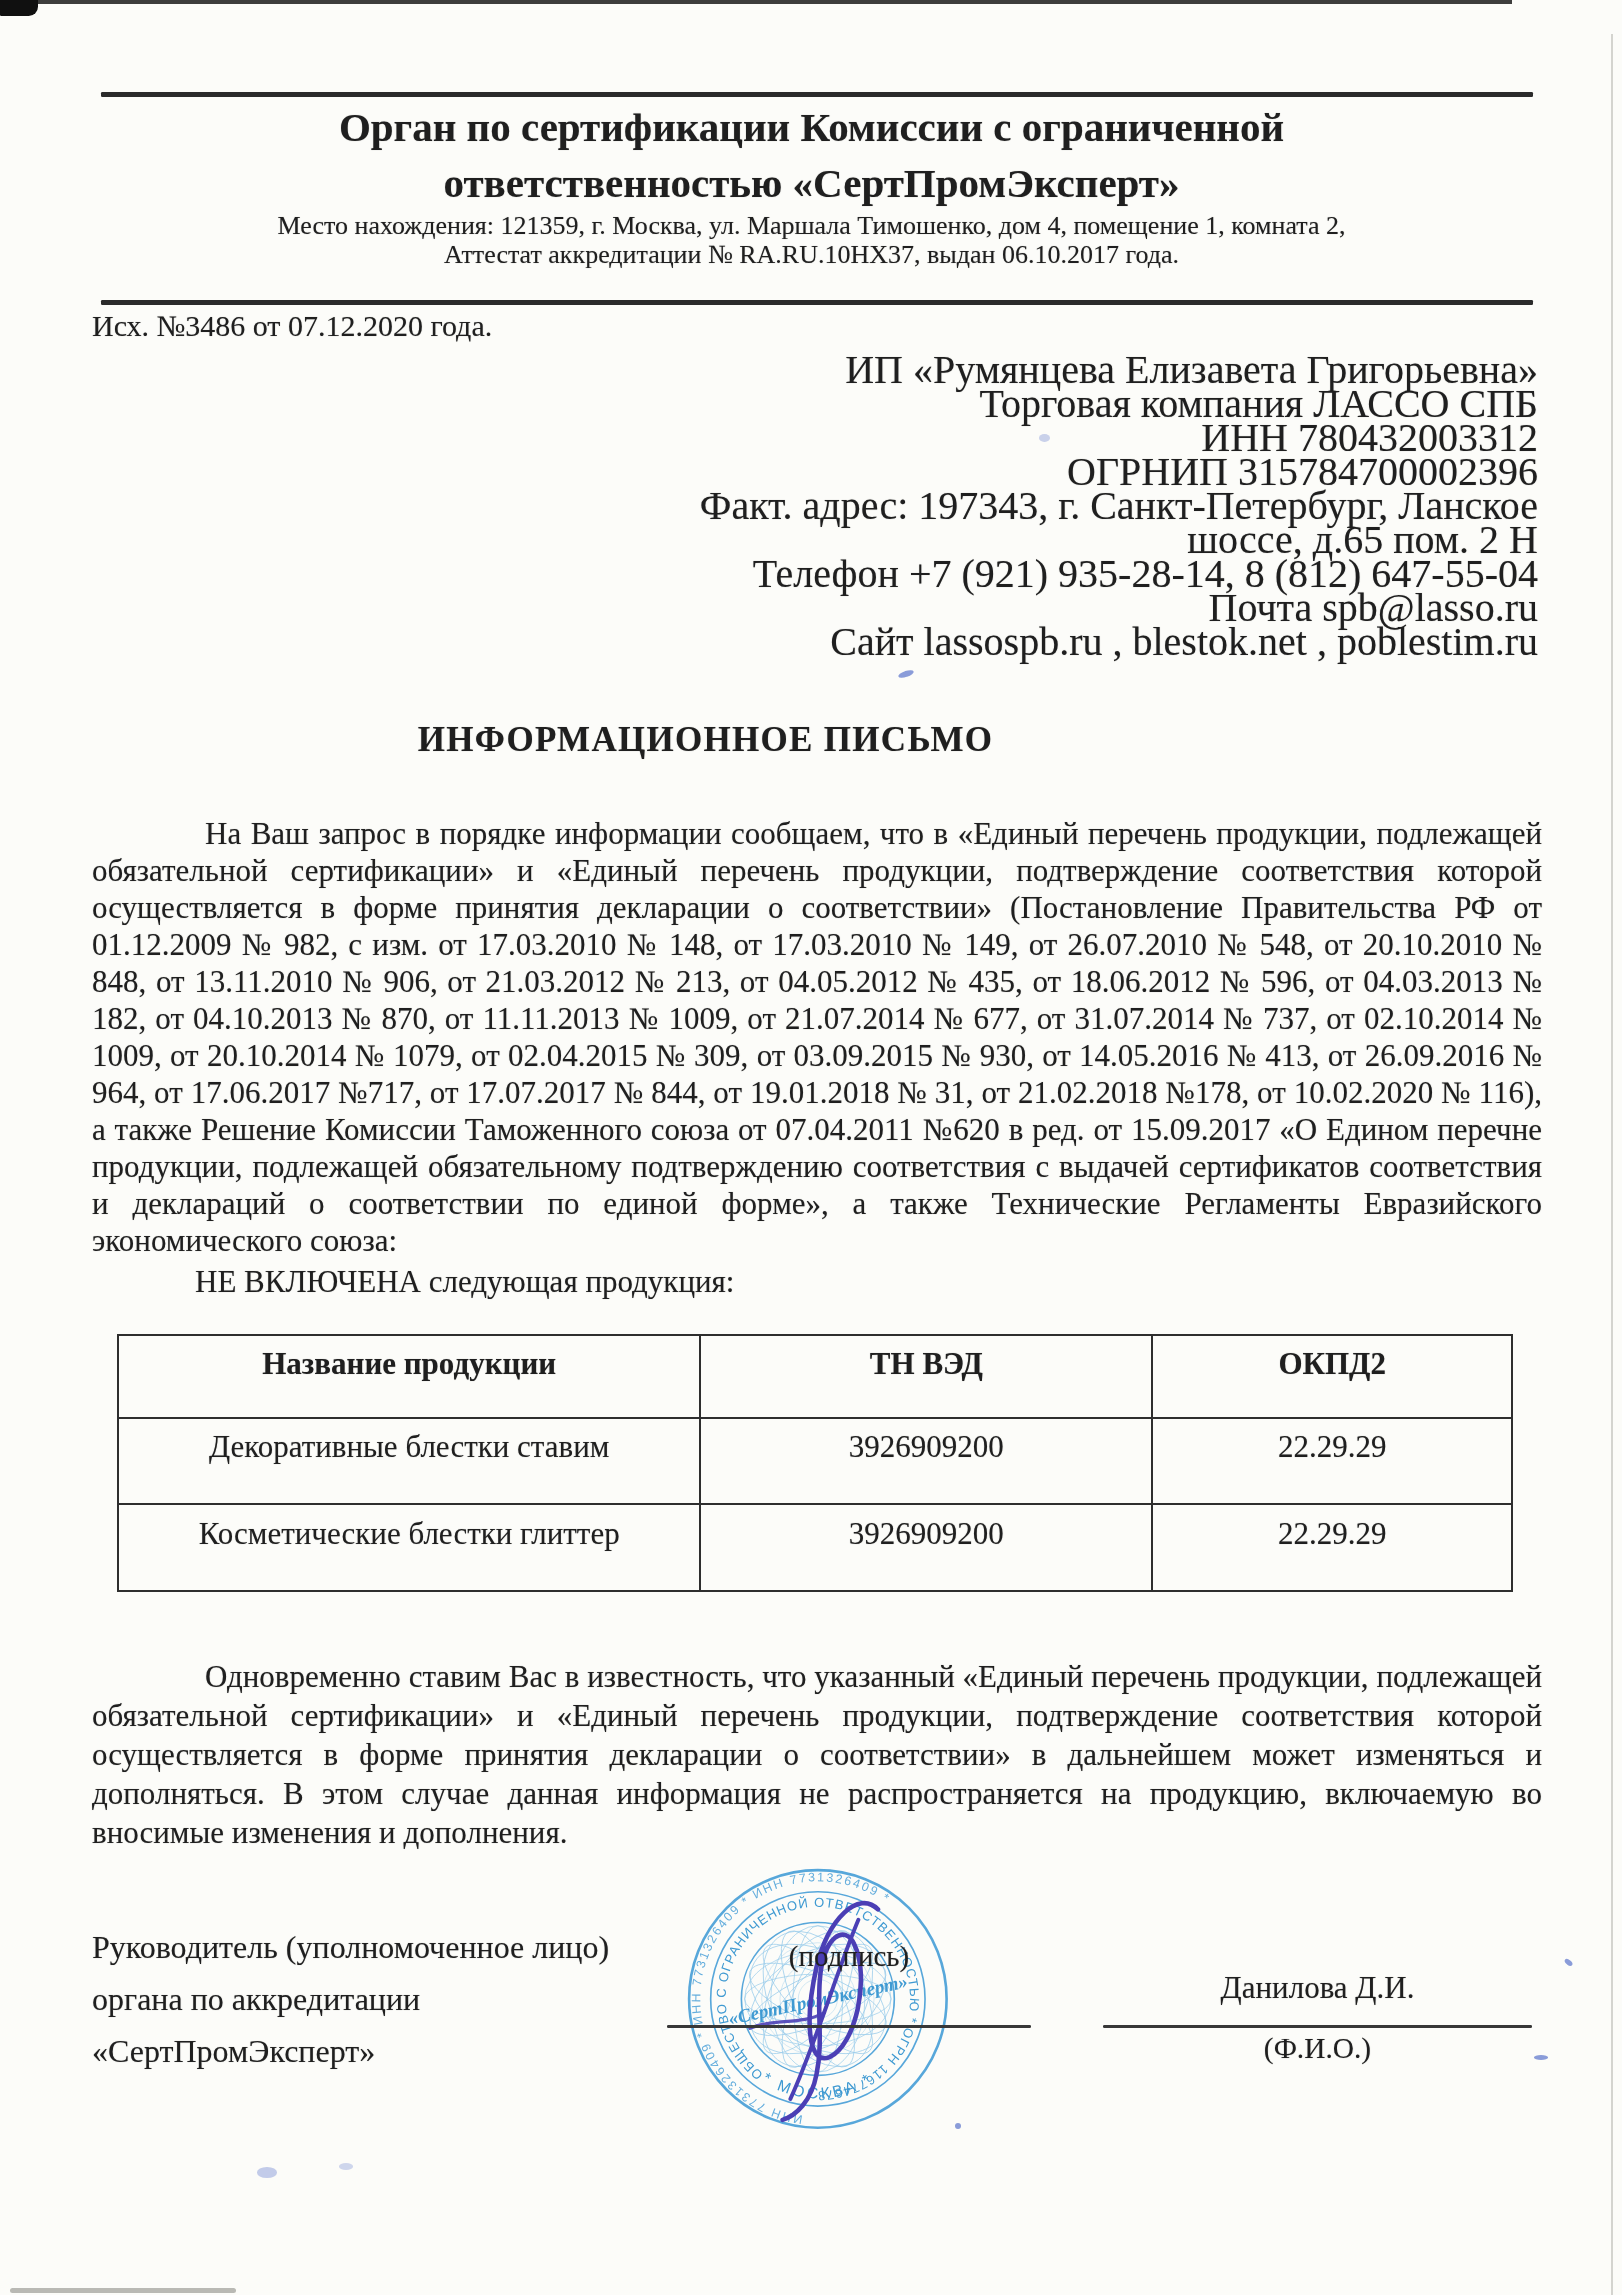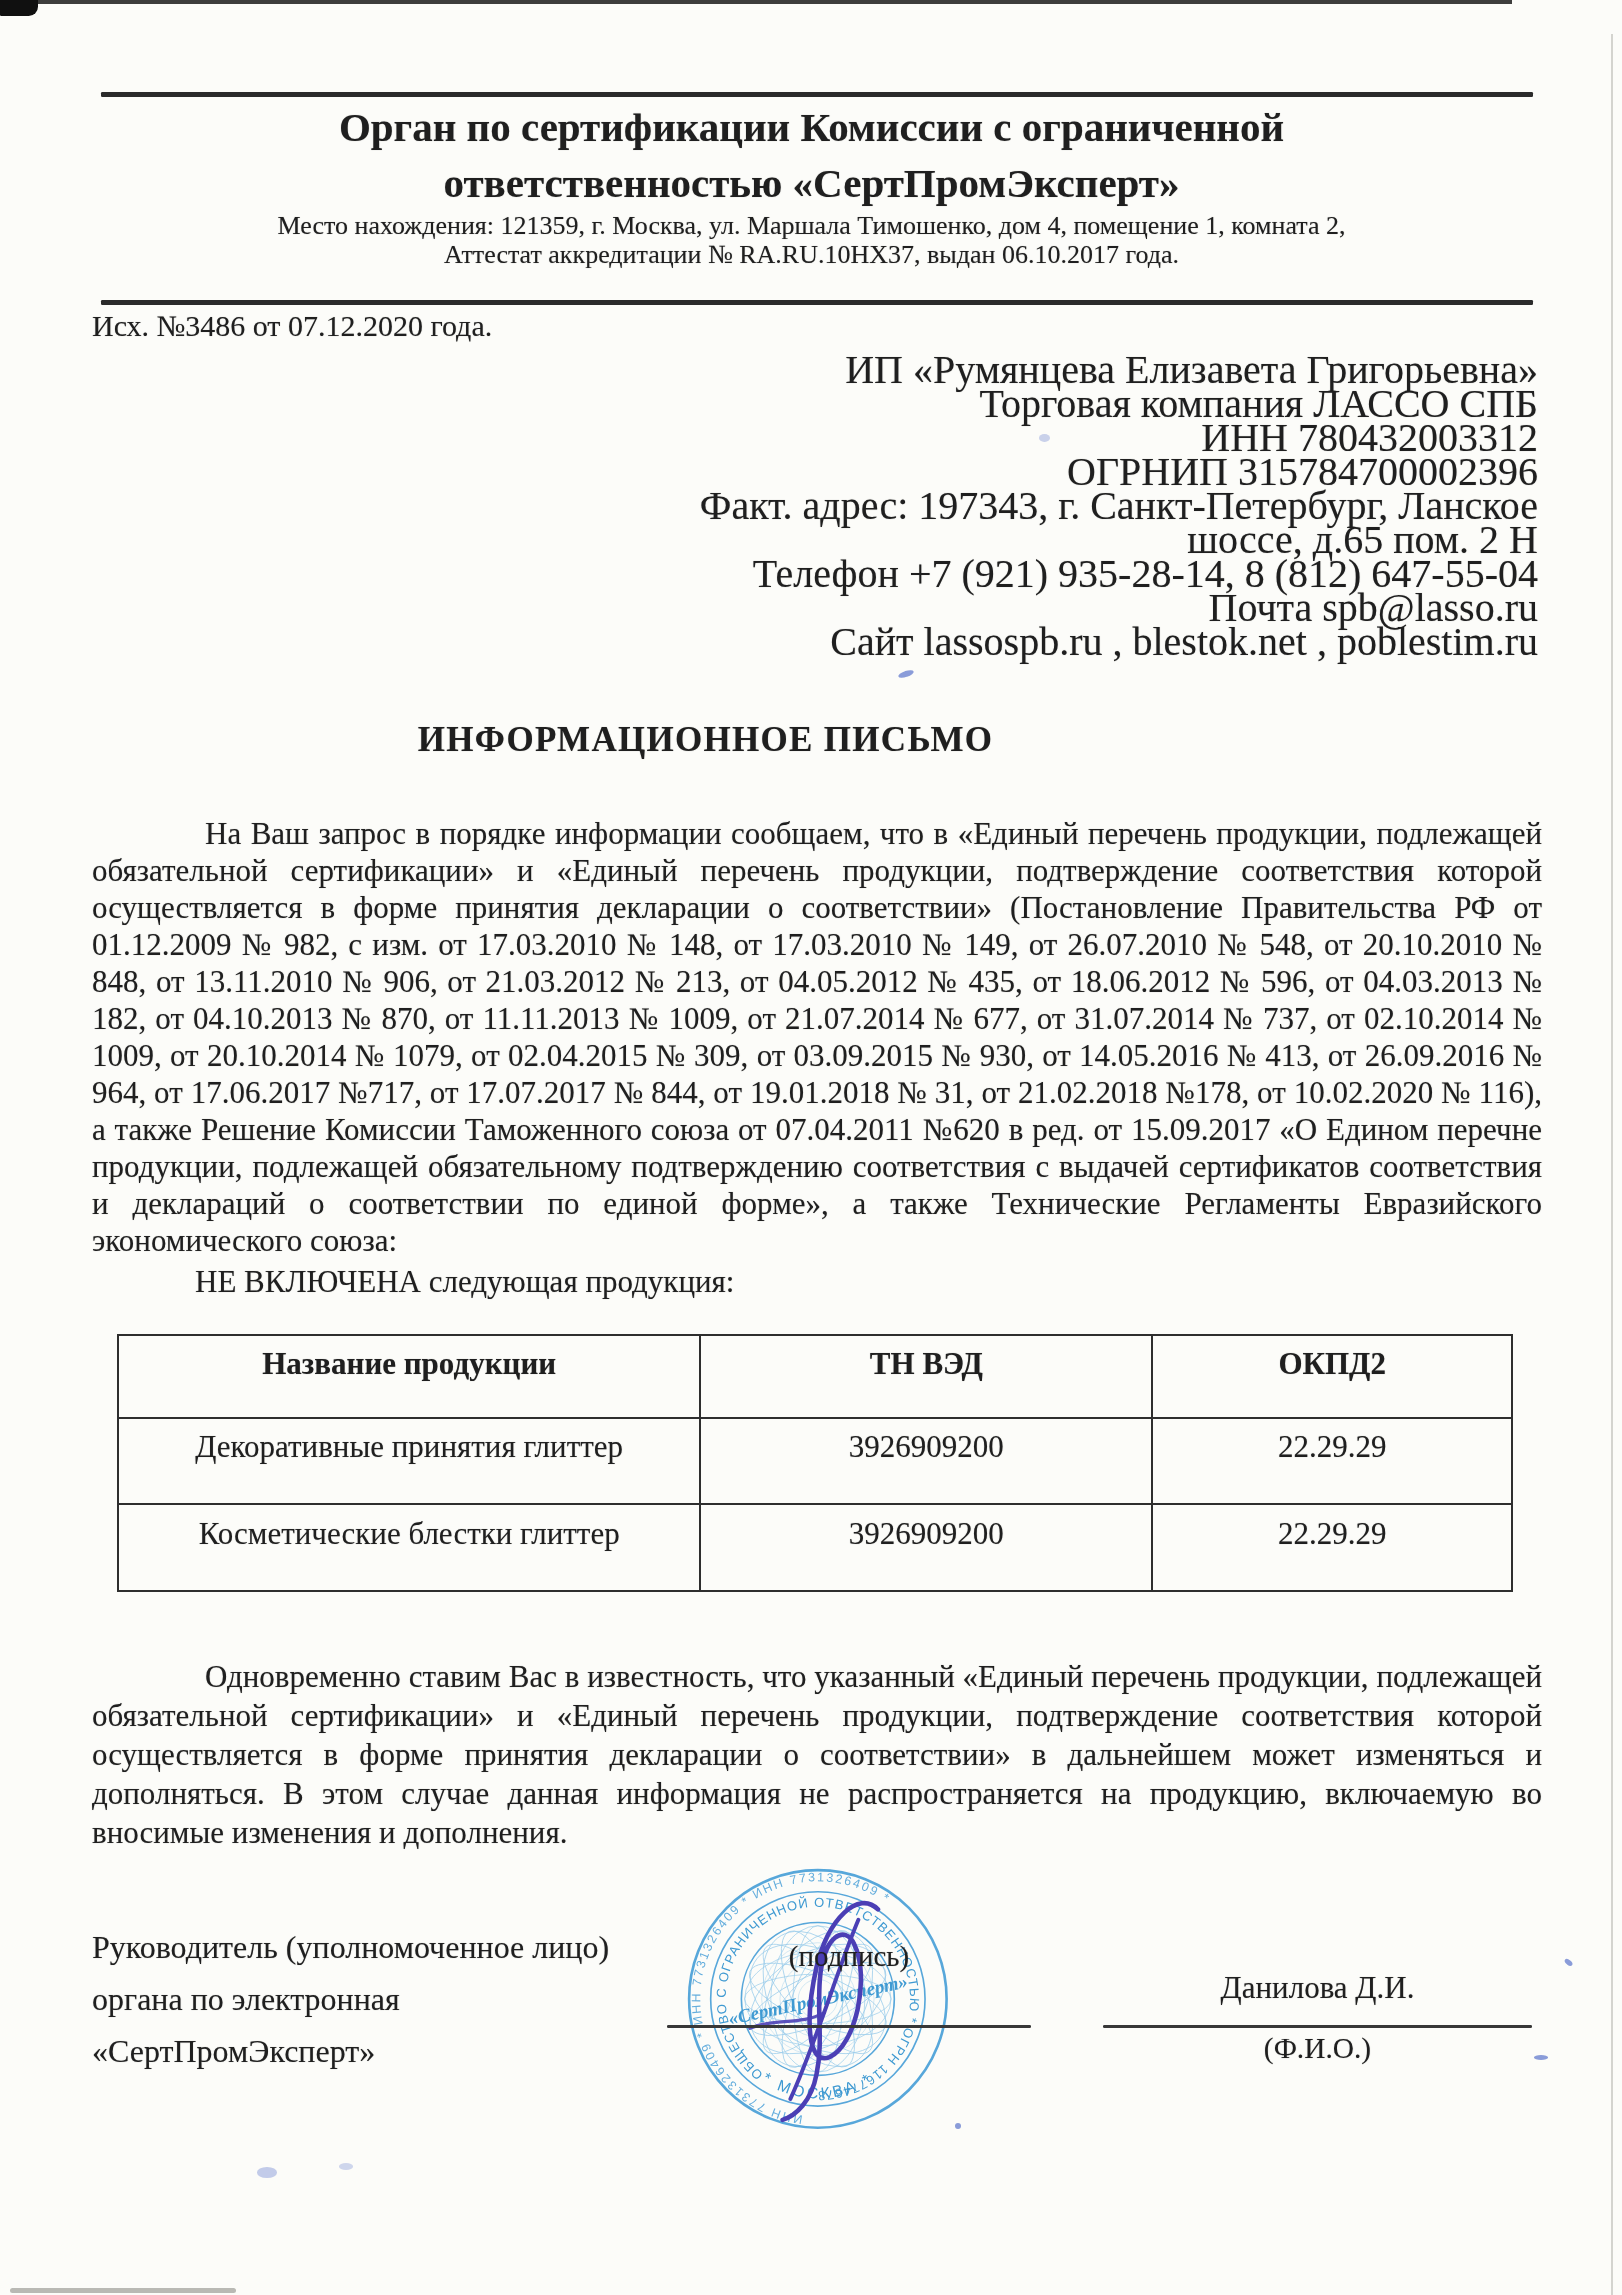--- a/index.html
+++ b/index.html
@@ -126,38 +126,38 @@
     <p class="ne-line soft">НЕ ВКЛЮЧЕНА следующая продукция:</p>
 
     <table class="prod soft">
       <tbody>
         <tr class="hdr">
           <th class="c1">Название продукции</th>
           <th class="c2">ТН ВЭД</th>
           <th class="c3">ОКПД2</th>
         </tr>
         <tr class="datarow">
-          <td class="c1">Декоративные принятия глиттер</td>
+          <td class="c1">Декоративные блестки ставим</td>
           <td class="c2">3926909200</td>
           <td class="c3">22.29.29</td>
         </tr>
         <tr class="datarow">
           <td class="c1">Косметические блестки глиттер</td>
           <td class="c2">3926909200</td>
           <td class="c3">22.29.29</td>
         </tr>
       </tbody>
     </table>
 
     <p class="para para2 soft">Одновременно ставим Вас в известность, что указанный «Единый перечень продукции, подлежащей обязательной сертификации» и «Единый перечень продукции, подтверждение соответствия которой осуществляется в форме принятия декларации о соответствии» в дальнейшем может изменяться и дополняться. В этом случае данная информация не распространяется на продукцию, включаемую во вносимые изменения и дополнения.</p>
   </div>
 
   <div class="sig-left soft">
     <div>Руководитель (уполномоченное лицо)</div>
-    <div>органа по электронная</div>
+    <div>органа по аккредитации</div>
     <div>«СертПромЭксперт»</div>
   </div>
 
   <div class="stamp-wrap">
     <svg width="366" height="327" viewBox="0 0 560 500" xmlns="http://www.w3.org/2000/svg">
       <defs>
         <path id="circ-main" d="M 240,358 a 141,141 0 0,1 -141,-141 a 141,141 0 0,1 141,-141 a 141,141 0 0,1 141,141 a 141,141 0 0,1 -141,141"></path>
         <path id="circ-outer" d="M 240,397 a 180,180 0 0,1 -180,-180 a 180,180 0 0,1 180,-180 a 180,180 0 0,1 180,180 a 180,180 0 0,1 -180,180"></path>
         <path id="circ-bottom" d="M 88,217 a 152,152 0 0,0 152,152 a 152,152 0 0,0 152,-152"></path>
       </defs>

